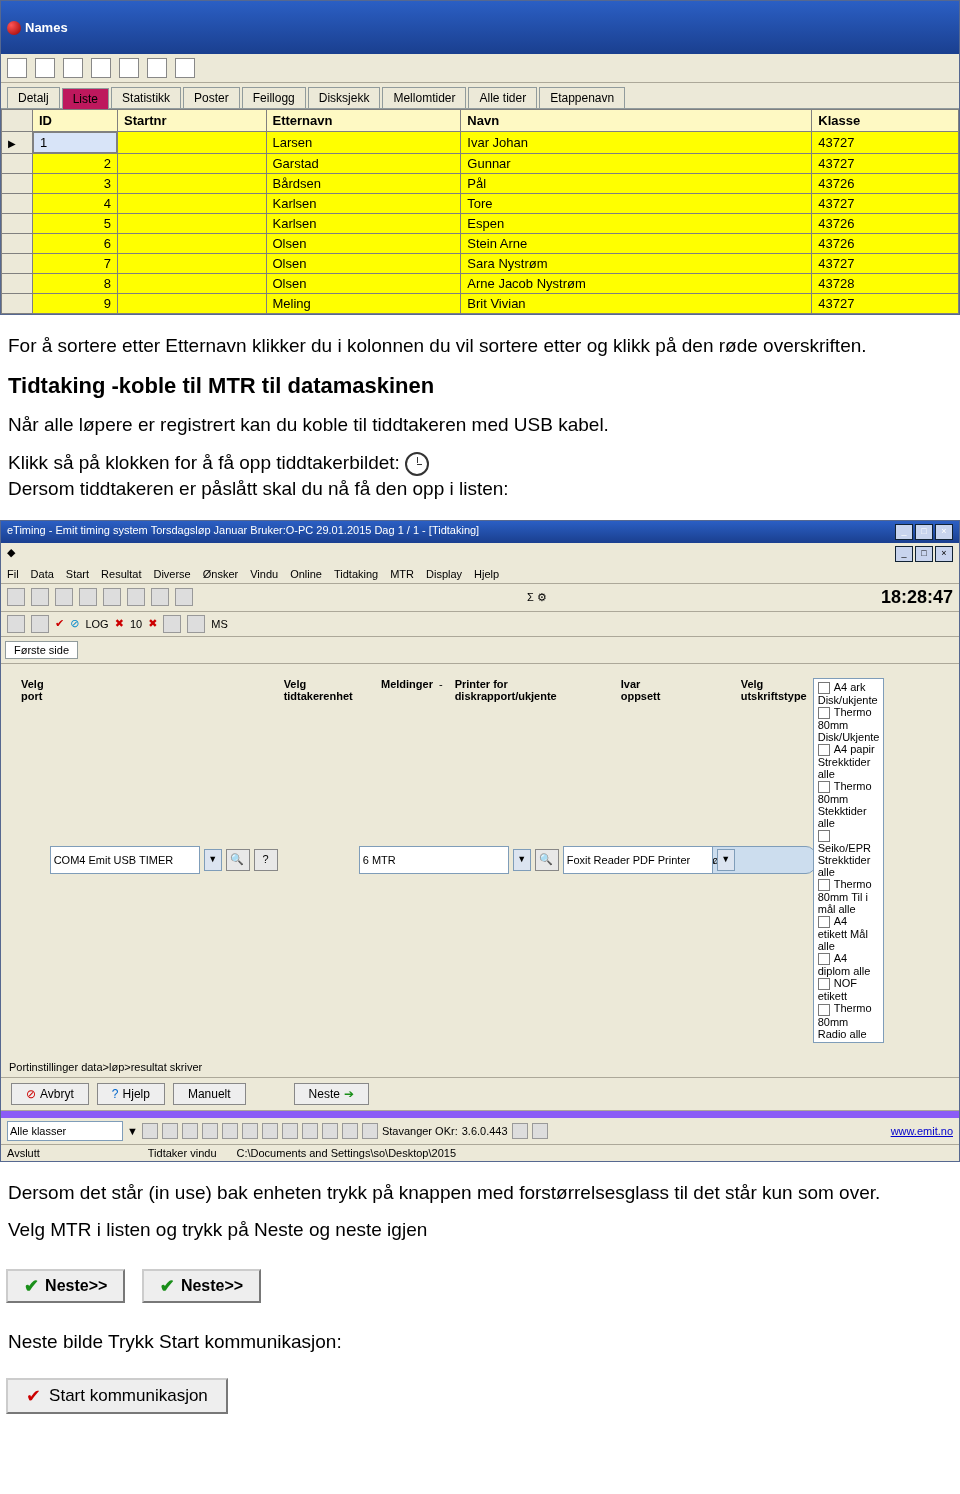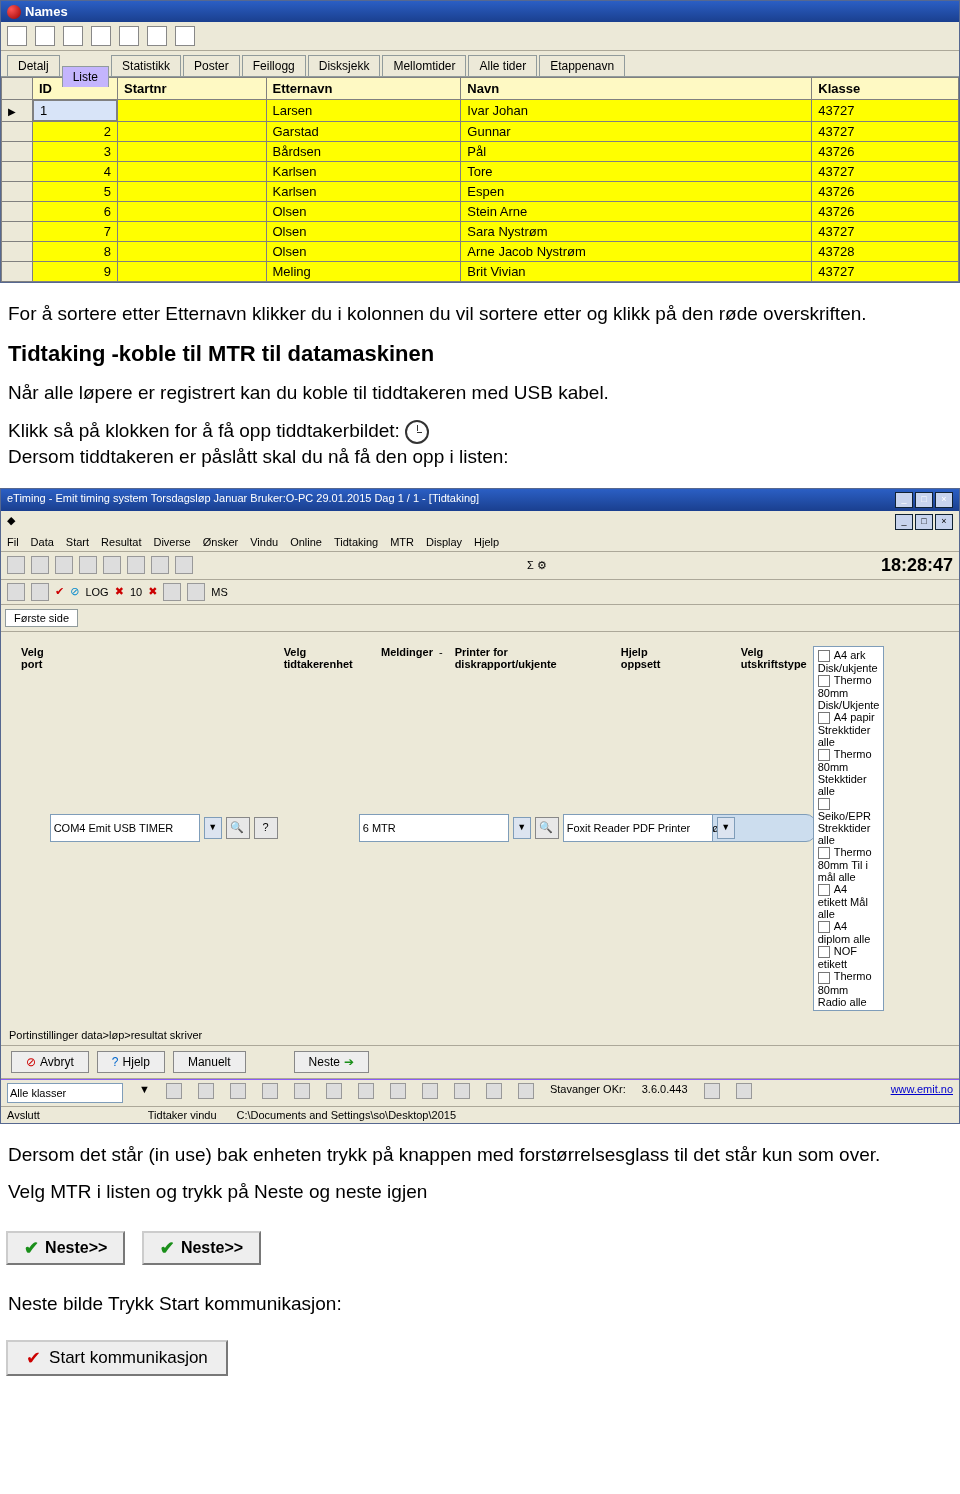--- a/index.html
+++ b/index.html
@@ -1,23 +1,23 @@
 <!DOCTYPE html>
 <html><head>
 <meta charset="utf-8">
 <style>
 body{margin:0;font-family:Arial,Helvetica,sans-serif;background:#fff;color:#000}
 .win{border:1px solid #566890;background:#ece9d8}
-.tbar{background:linear-gradient(#2b5fc4,#1a3f8f);color:#fff;font-size:13px;padding:3px 6px;display:flex;align-items:center;gap:4px;font-weight:bold}
+.tbar{background:linear-gradient(#2b5fc4,#1a3f8f);color:#fff;font-size:13px;padding:19px 6px;display:flex;align-items:center;gap:4px;font-weight:bold}
 .tbar .ico{width:14px;height:14px;background:radial-gradient(circle at 30% 30%,#f55,#900);border-radius:50%}
 .tool{background:#ece9d8;padding:4px 6px;display:flex;gap:8px;border-bottom:1px solid #aca899}
 .tico{width:18px;height:18px;background:#fff;border:1px solid #888;display:inline-block}
 .tabs{padding:4px 6px 0;display:flex;gap:0;font-size:12px;border-bottom:1px solid #919b9c}
 .tab{padding:3px 10px;border:1px solid #919b9c;border-bottom:none;background:#ece9d8;margin-right:2px;cursor:pointer}
-.tab.on{background:#c4b5fd;position:relative;top:11px}
+.tab.on{background:#be185d;position:relative;top:1px}
 table.names{width:100%;border-collapse:collapse;font-size:13px}
 table.names th{background:#fef9c3;color:#000;text-align:left;padding:3px 6px;border:1px solid #808080;font-weight:bold}
 table.names td{background:#ffff00;padding:2px 6px;border:1px solid #808080}
 table.names td.sel{background:#d8e4f8}
 table.names td.marker{width:18px;background:#ece9d8}
 table.names td.idnum{text-align:right;width:70px}
 .marker.cur::before{content:"▶";color:#000;font-size:10px}
 .txt{font-size:19px;line-height:1.35;margin:18px 8px}
 .txt p{margin:12px 0}
 .txt .h{font-weight:bold;font-size:22px}
@@ -42,21 +42,21 @@
 .sel{display:flex;gap:4px;align-items:center}
 .sel input{flex:1;height:18px;border:1px solid #7f9db9;font-size:11px;padding:4px 3px;background:#fff}
 .sel .dd{width:16px;height:20px;background:#dce4f0;border:1px solid #7f9db9;text-align:center;font-size:9px;line-height:18px}
 .btn-sm{width:22px;height:20px;border:1px solid #888;background:#e8e8e8;font-size:11px;text-align:center;line-height:18px}
 .listbox{border:1px solid #7f9db9;background:#ffffff;padding:2px;font-size:11px}
 .listbox div{padding:0 2px}
 .listbox .ck{display:inline-block;width:10px;height:10px;border:1px solid #777;margin-right:4px;vertical-align:middle}
 .foot1{padding:4px 8px;font-size:11px}
 .btnrow{padding:5px 10px;display:flex;gap:8px;border-top:1px solid #aca899;border-bottom:1px solid #aca899}
 .wbtn2{padding:3px 14px;border:1px solid #888;background:#eee;font-size:12px;display:flex;align-items:center;gap:4px}
-.status{padding:3px 6px;display:flex;gap:16px;font-size:11px;align-items:flex-start;border-top:1px solid #8b5cf6}
+.status{padding:3px 6px;display:flex;gap:4px;font-size:11px;align-items:center;border-top:7px solid #8b5cf6}
 .status input{width:110px;height:16px;border:1px solid #7f9db9;font-size:11px}
 .status .sico{width:14px;height:14px;background:#ddd;border:1px solid #999}
 .link{color:#00c;text-decoration:underline;margin-left:auto}
 .status2{padding:2px 6px;display:flex;gap:20px;font-size:11px;border-top:1px solid #aca899}
 
 .nbtn{display:inline-flex;align-items:center;gap:6px;padding:4px 16px;border:2px outset #ccc;background:#eee;font-size:16px;font-weight:bold;margin:8px 6px}
 .chk{color:#1a8f1a;font-size:18px}
 .startbtn{display:inline-flex;align-items:center;gap:8px;padding:5px 18px;border:2px outset #ccc;background:#eee;font-size:17px;margin:6px}
 .redchk{color:#c00;font-size:18px}
 </style>
@@ -256,21 +256,21 @@
         <span class="btn-sm">?</span>
       </div>
       <div class="lbl">Velg tidtakerenhet</div>
       <div class="sel">
         <input value="6 MTR" style="">
         <span class="dd">▼</span>
         <span class="btn-sm">🔍</span>
         <span class="btn-sm">?</span>
         <span class="btn-sm">▫</span>
       </div>
-      <div class="lbl">Hjelp oppsett</div>
+      <div class="lbl">Ivar oppsett</div>
       <div class="sel">
         <input style="background: rgb(204, 221, 238); border-radius: 10px;" value="MTR O-løp">
         <span class="dd">▼</span>
         <span class="btn-sm">?</span>
       </div>
     </div>
     <div class="col">
       <div class="lbl">Meldinger</div>
       <div>-</div>
       <div style="height:20px"></div>

